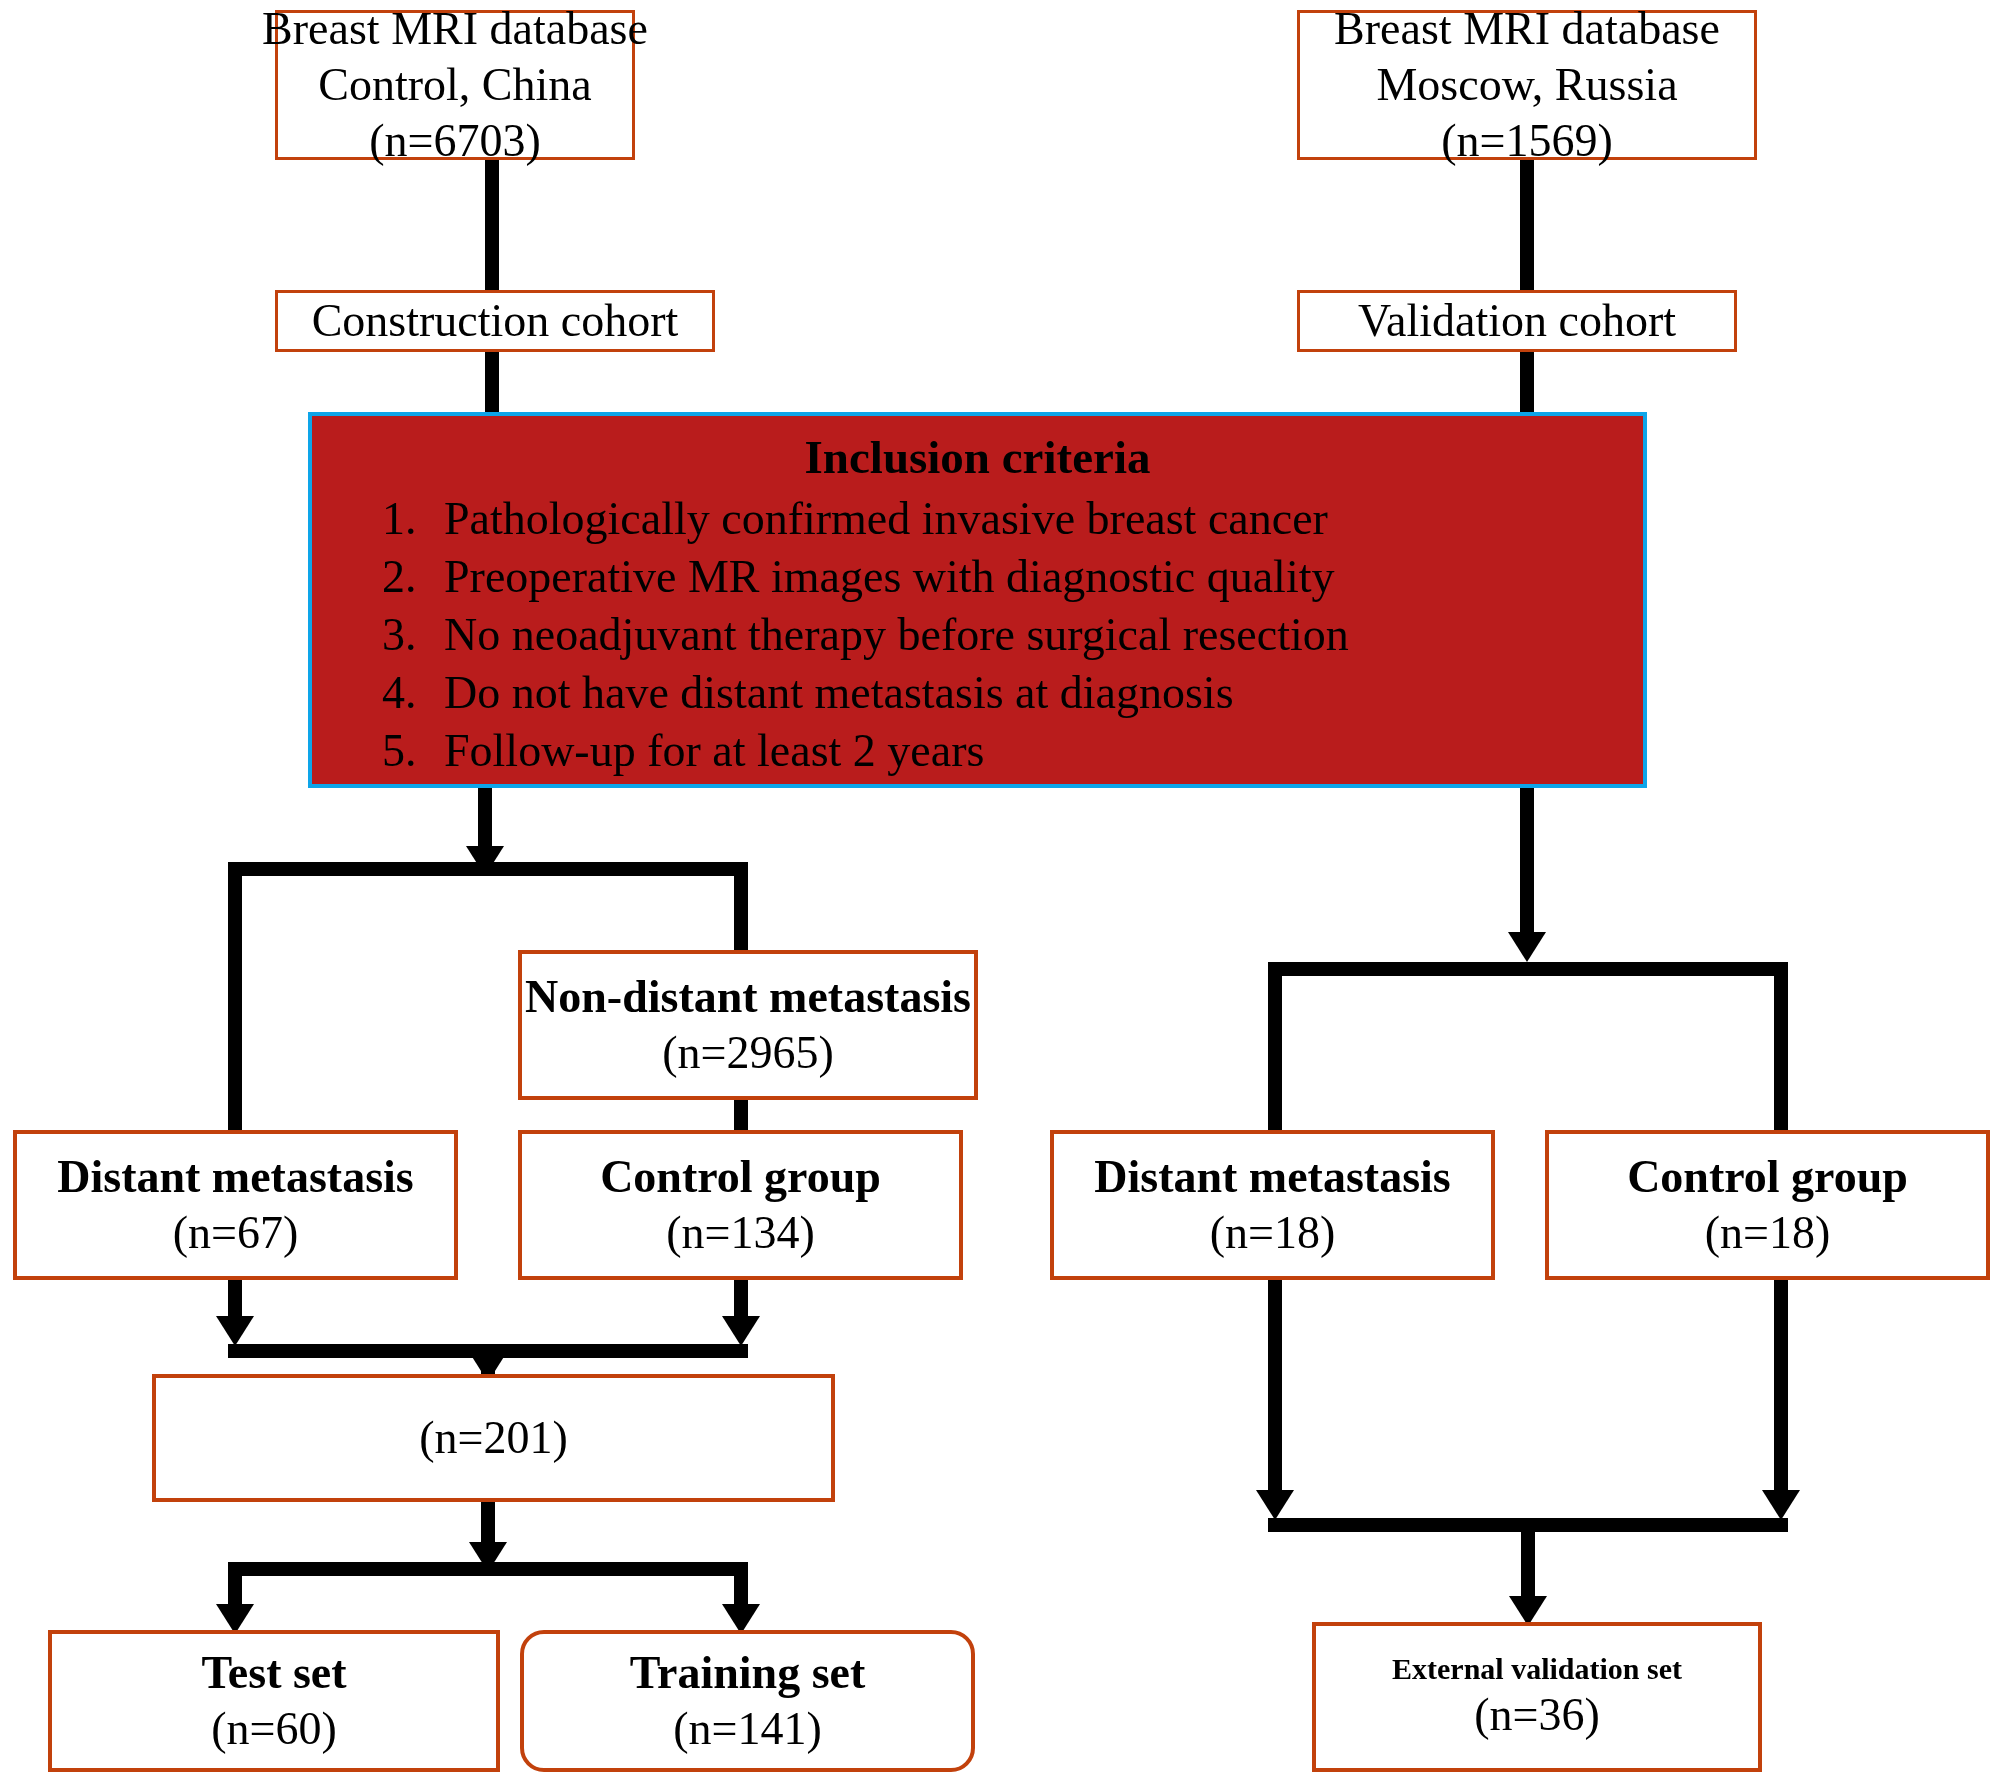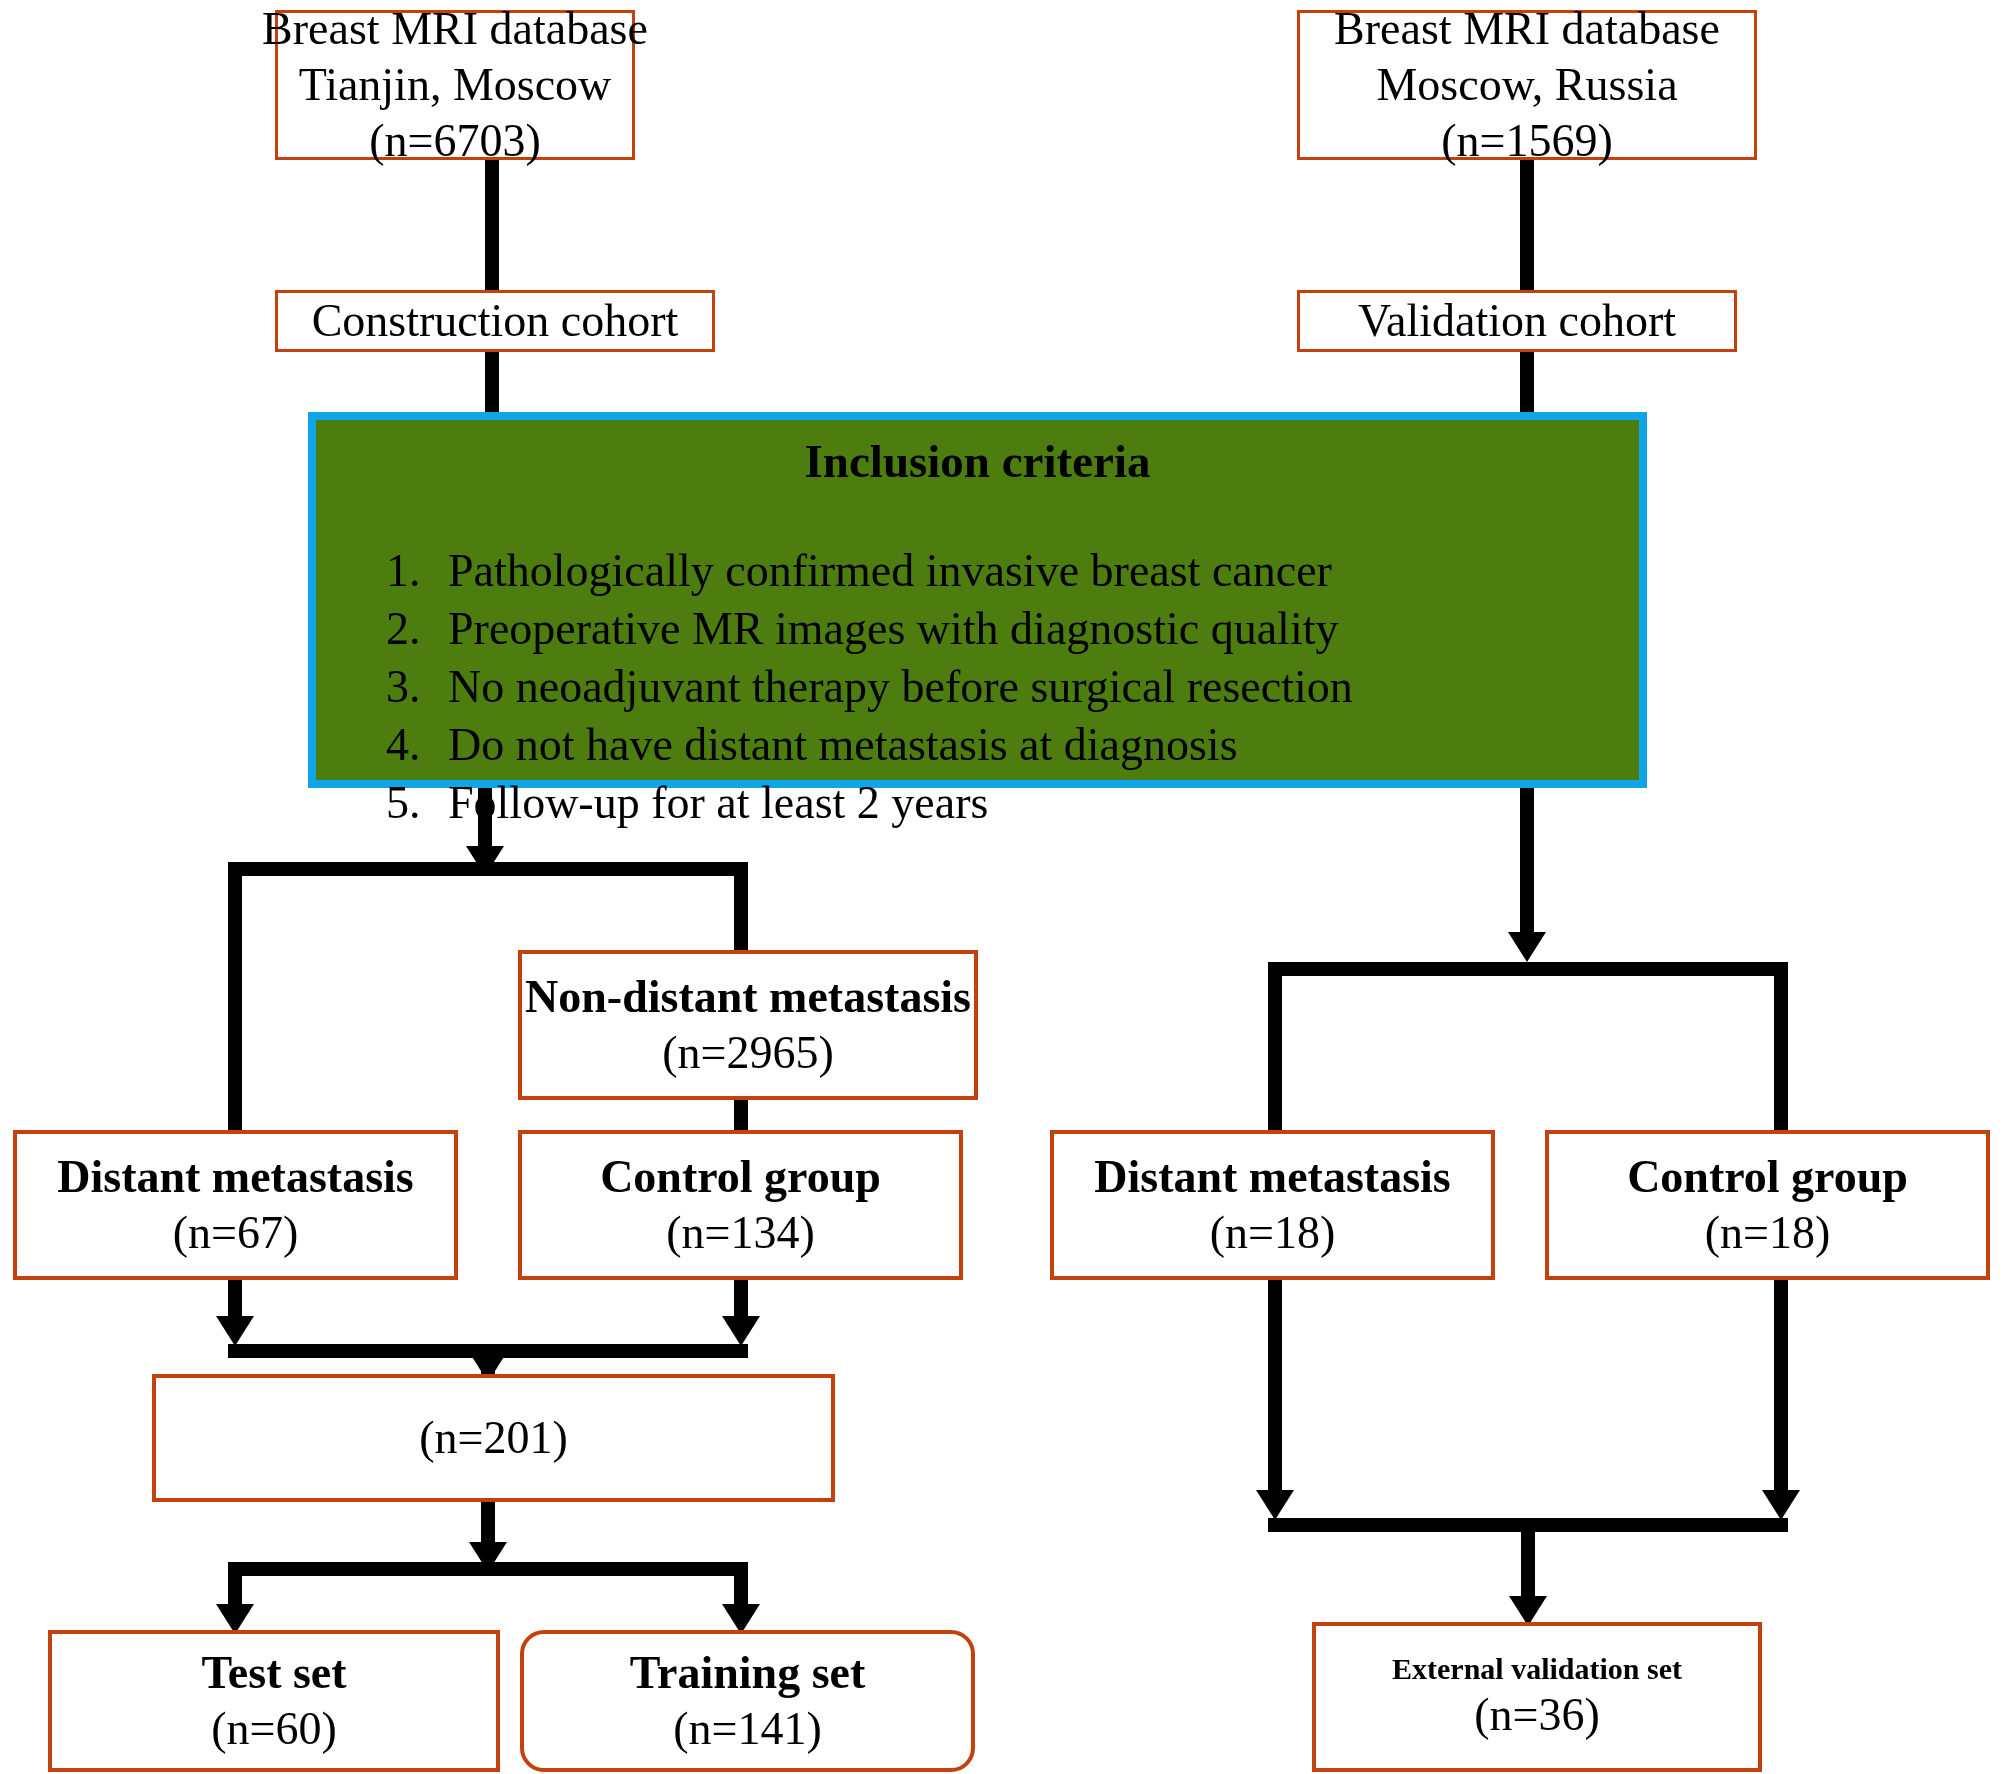--- a/index.html
+++ b/index.html
@@ -39,28 +39,27 @@
   .fs-bold   { font-weight: bold;   font-size: 46px; }
   .fs-bold-s { font-weight: bold;   font-size: 30px; }
   .num       { font-weight: normal; font-size: 46px; }
 
   .thin { border-width: 3px; }
 
   
   #criteria-box {
     position: absolute;
     box-sizing: border-box;
-    border: 8px solid #0ea5e9;
-    background: #4d7c0f;
+    border: 4px solid #0ea5e9;
+    background: #b91c1c;
     z-index: 6;
     display: flex;
     flex-direction: column;
     align-items: center;
     padding-top: 14px;
-    gap: 48px;
   }
   #criteria-title {
     font-weight: bold;
     font-size: 47px;
     line-height: 1.15;
     margin-bottom: 6px;
   }
   #criteria-list {
     margin: 0;
     padding: 0;
@@ -96,21 +95,21 @@
     z-index: 3;
   }
 </style>
 </head>
 <body>
 
 <div id="canvas">
 
   <div class="box thin" id="box-source-left" style="left:275px; top:10px; width:360px; height:150px;">
     <span class="ttl fs-plain">Breast MRI database</span>
-    <span class="ttl fs-plain">Tianjin, Moscow</span>
+    <span class="ttl fs-plain">Control, China</span>
     <span class="num">(n=6703)</span>
   </div>
 
   <div class="box thin" id="box-source-right" style="left:1297px; top:10px; width:460px; height:150px;">
     <span class="ttl fs-plain">Breast MRI database</span>
     <span class="ttl fs-plain">Moscow, Russia</span>
     <span class="num">(n=1569)</span>
   </div>
 
   <div class="vline" style="left:485px; top:160px; width:14px; height:256px;"></div>

